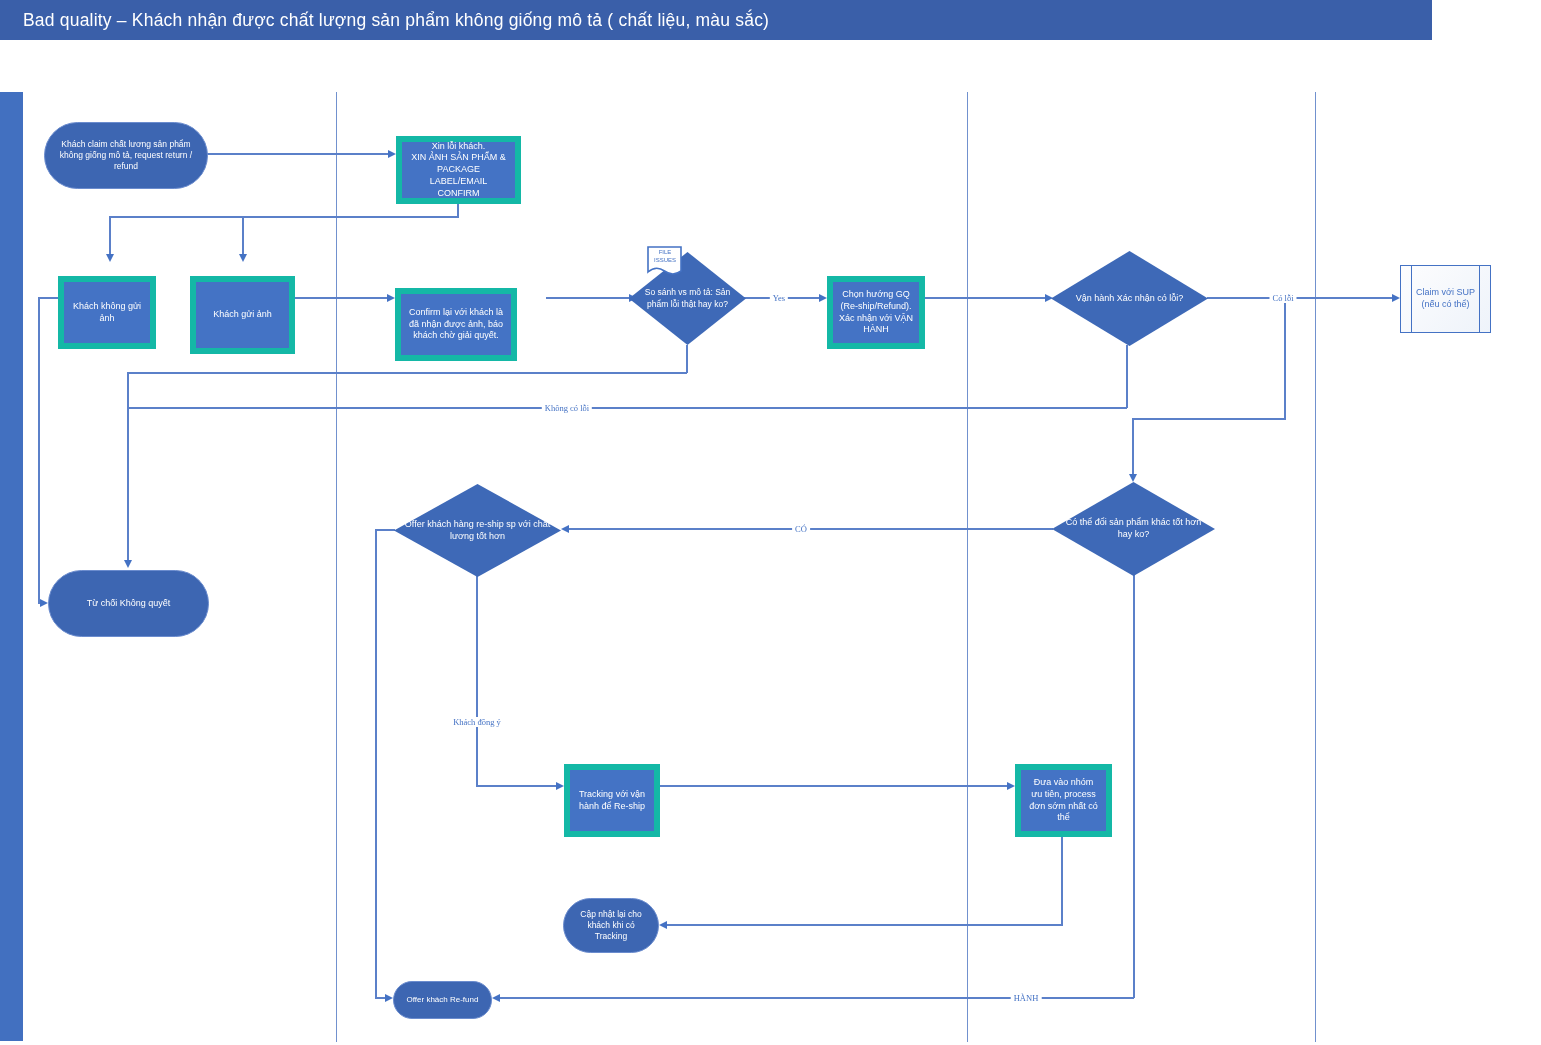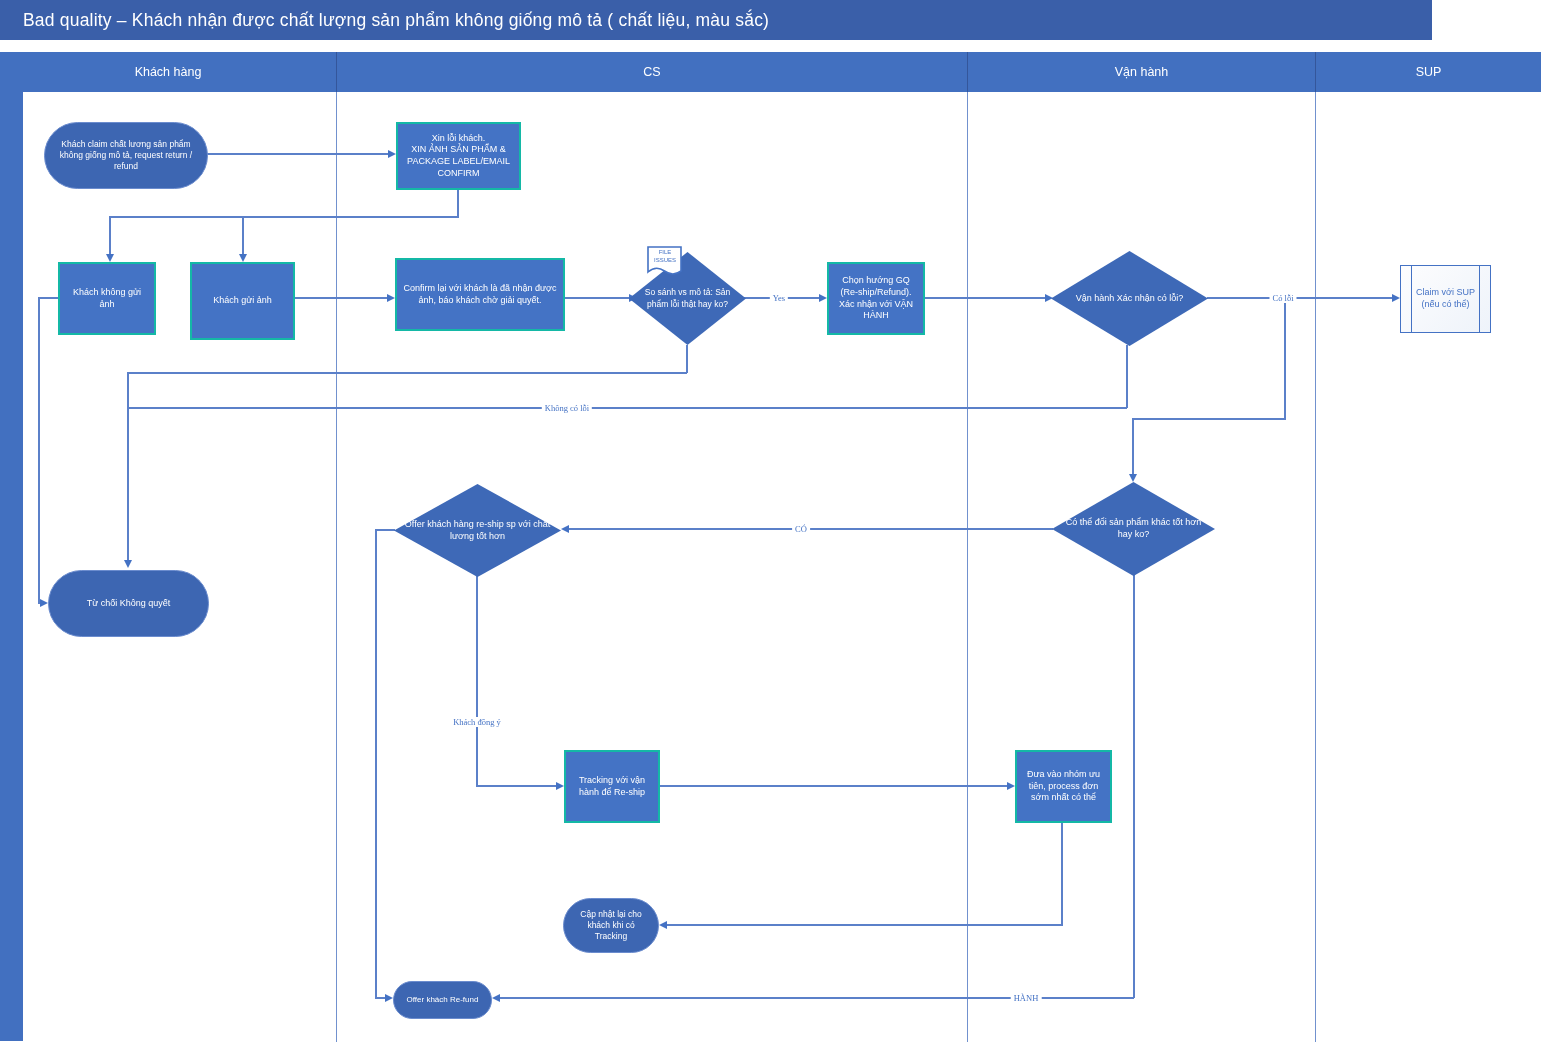--- a/index.html
+++ b/index.html
@@ -18,21 +18,21 @@
     background:var(--lane-header);display:flex;color:#fff;font-size:12.5px;
   }
   .lane-cell{display:flex;align-items:center;justify-content:center;box-sizing:border-box;
     border-left:1px solid #34569b;}
   .lane-cell:first-child{border-left:none;}
   #left-strip{position:absolute;left:0;top:92px;width:23px;height:949px;background:var(--lane-header);}
   .lane-line{position:absolute;top:92px;width:1px;height:950px;background:#7191ce;}
   
   .node{position:absolute;box-sizing:border-box;color:#fff;font-size:9px;line-height:1.3;
     display:flex;align-items:center;justify-content:center;text-align:center;white-space:pre-line;}
-  .rect{background:var(--shape-fill);border:2px solid #14b8a6;padding:2px 6px;}
+  .rect{background:var(--shape-fill);border:6px solid #14b8a6;padding:2px 6px;margin-top:14px;}
   .stadium{background:var(--stadium-fill);border:1px solid #6b8cce;padding:2px 10px;}
   .diamond{background:transparent;}
   .diamond .diamond-bg{position:absolute;inset:0;background:var(--diamond-fill);
     clip-path:polygon(50% 0,100% 50%,50% 100%,0 50%);}
   .diamond .diamond-text{position:relative;z-index:2;padding:0 6px;}
   .subprocess{position:absolute;box-sizing:border-box;border:1.5px solid var(--accent-text);
     background:linear-gradient(135deg,#fdfdfe 0%,#eef3fa 100%);
     color:var(--accent-text);font-size:9px;line-height:1.3;display:flex;align-items:center;
     justify-content:center;text-align:center;white-space:pre-line;}
   .subprocess .side{position:absolute;top:0;bottom:0;width:1px;background:var(--accent-text);}
@@ -50,26 +50,20 @@
   #file-issues{position:absolute;left:647px;top:246px;width:36px;height:32px;z-index:2;}
   #file-issues .doc-text{position:absolute;left:0;top:3px;width:100%;text-align:center;
     color:var(--accent-text);font-size:6px;line-height:1.25;white-space:pre-line;}
 </style>
 </head>
 <body>
 
 <div id="canvas">
 
   <div id="title-bar">Bad quality – Khách nhận được chất lượng sản phẩm không giống mô tả ( chất liệu, màu sắc)</div>
-  <div id="lane-header">
-    <div class="lane-cell" style="width:336px;">Khách hàng</div>
-    <div class="lane-cell" style="width:631px;">CS</div>
-    <div class="lane-cell" style="width:348px;">Vận hành</div>
-    <div class="lane-cell" style="width:226px;">SUP</div>
-  </div>
   <div id="left-strip"></div>
   <div class="lane-line" style="left:336px;"></div>
   <div class="lane-line" style="left:967px;"></div>
   <div class="lane-line" style="left:1315px;"></div>
 
   <div class="seg h" style="left:207px;top:153px;width:181px;"></div>
   <div class="ah ah-r" style="left:388px;top:150px;"></div>
 
   <div class="seg v" style="left:457px;top:190px;height:27px;"></div>
   <div class="seg h" style="left:109px;top:216px;width:350px;"></div>
@@ -142,21 +136,21 @@
 
   <div class="node stadium" style="left:44px;top:122px;width:164px;height:67px;border-radius:34px;font-size:8.5px;">Khách claim chất lương sản phẩm không giống mô tả, request return / refund</div>
 
   <div class="node rect" style="left:396px;top:122px;width:125px;height:68px;">Xin lỗi khách.
 XIN ẢNH SẢN PHẨM &amp; PACKAGE LABEL/EMAIL CONFIRM</div>
 
   <div class="node rect" style="left:58px;top:262px;width:98px;height:73px;">Khách không gửi ảnh</div>
 
   <div class="node rect" style="left:190px;top:262px;width:105px;height:78px;">Khách gửi ảnh</div>
 
-  <div class="node rect" style="left:395px;top:258px;width:170px;height:73px;">Confirm lại với khách là đã nhận được ảnh, báo khách chờ  giải quyết.</div>
+  <div class="node rect" style="left:395px;top:274px;width:122px;height:73px;">Confirm lại với khách là đã nhận được ảnh, báo khách chờ  giải quyết.</div>
 
   <div class="node diamond" style="left:629px;top:252px;width:117px;height:93px;font-size:8.5px;">
     <div class="diamond-bg"></div>
     <span class="diamond-text">So sánh vs mô tả: Sản phẩm lỗi thật hay ko?</span>
   </div>
 
   <div id="file-issues">
     <svg width="36" height="32" viewBox="0 0 36 32">
       <path d="M1 1 h33 v24 q-8 6 -16.5 0 t-16.5 1 z" fill="#ffffff" stroke="#4472c4" stroke-width="1.6"></path>
     </svg>

